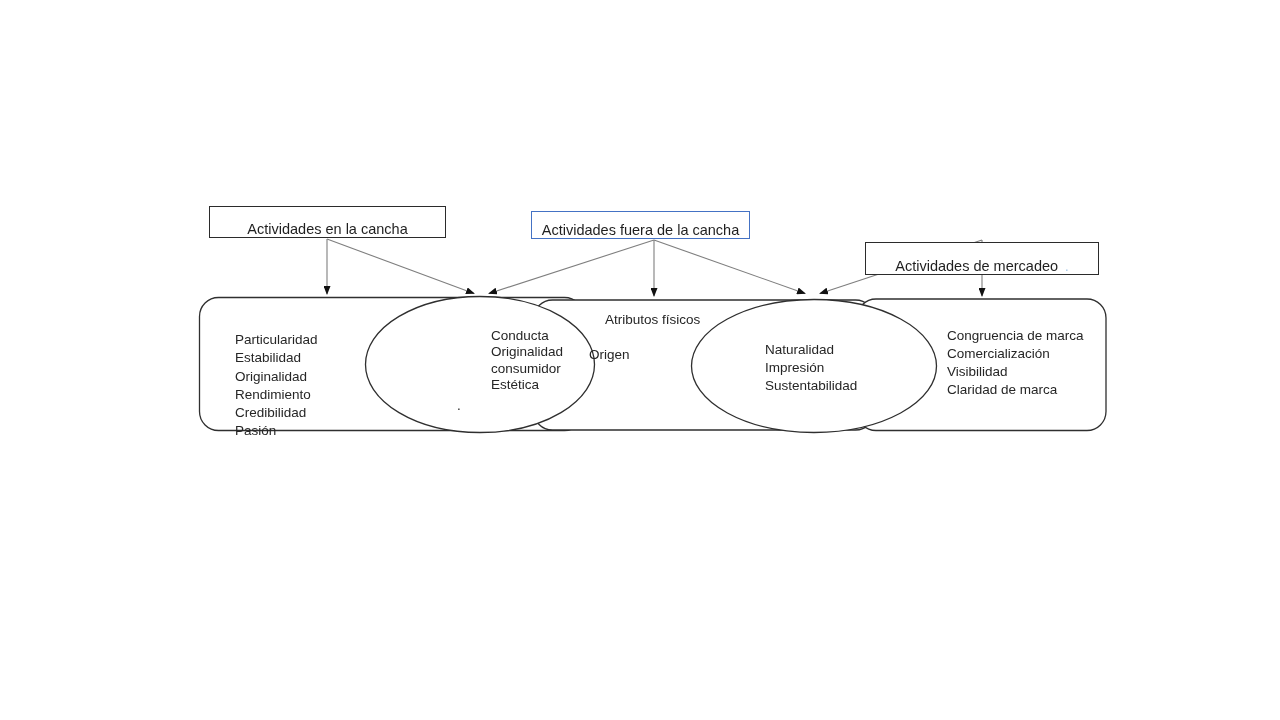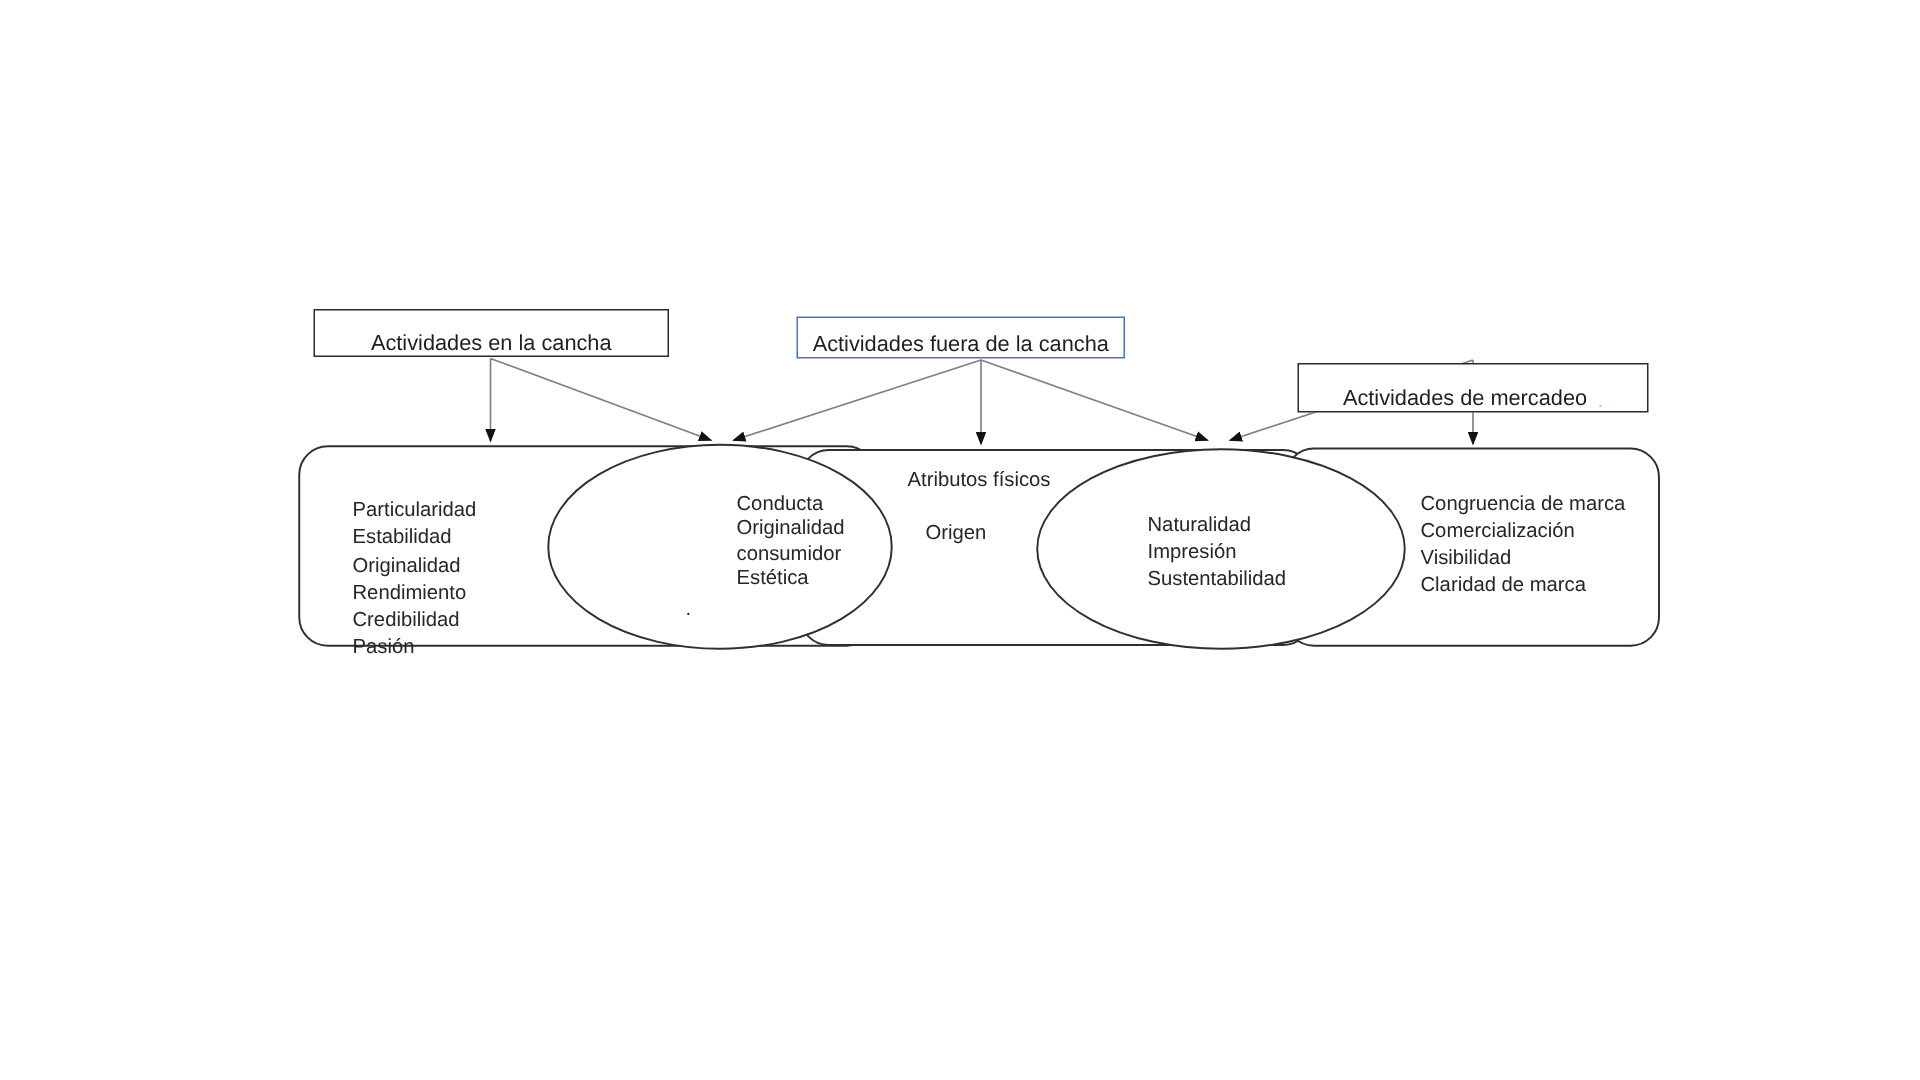--- a/index.html
+++ b/index.html
@@ -42,21 +42,21 @@
     white-space: nowrap;
     color: #262626;
   }
   .lh18  { line-height: 18.3px; margin-top: 24px; }
   .lh16  { line-height: 16.3px; }
   #list-on-court  { left: 235px; top: 307px; }
   #overlap1-col-a { left: 406px; top: 323px; }
   #overlap1-col-b { left: 491px; top: 328px; }
   #stray-dot      { left: 457px; top: 398px; }
   #offcourt-line1 { left: 605px; top: 312px; }
-  #offcourt-line2 { left: 617px; top: 347px; }
+  #offcourt-line2 { left: 589px; top: 347px; }
   #list-overlap2  { left: 765px; top: 341px; line-height: 18px; }
   #list-marketing { left: 947px; top: 327px; line-height: 18px; }
 </style>
 </head>
 <body>
 
 <div id="canvas">
 
   <svg id="shapes-layer" viewBox="0 0 1280 720" xmlns="http://www.w3.org/2000/svg">
     <defs>

